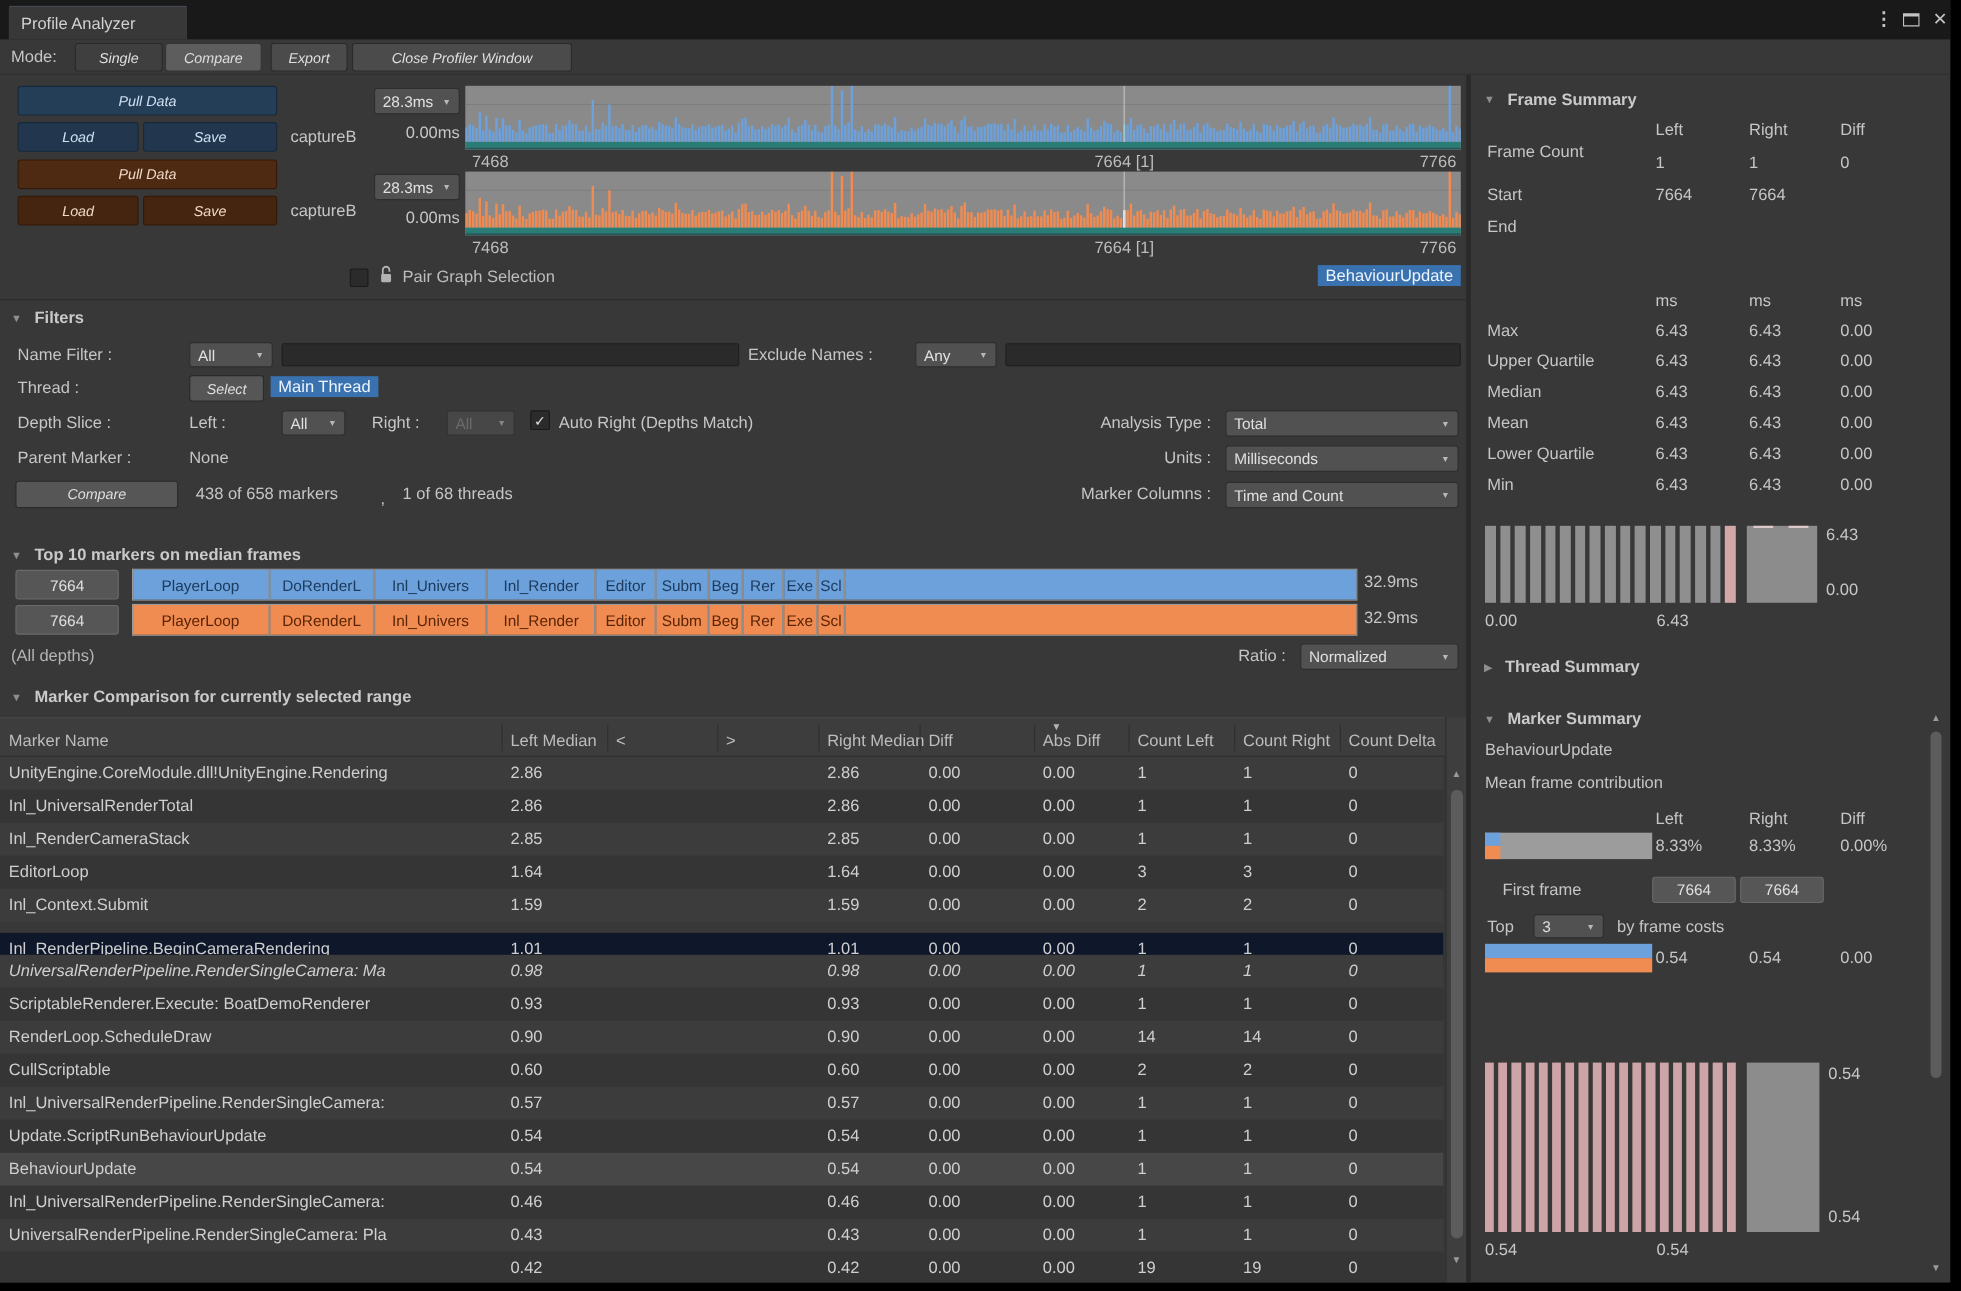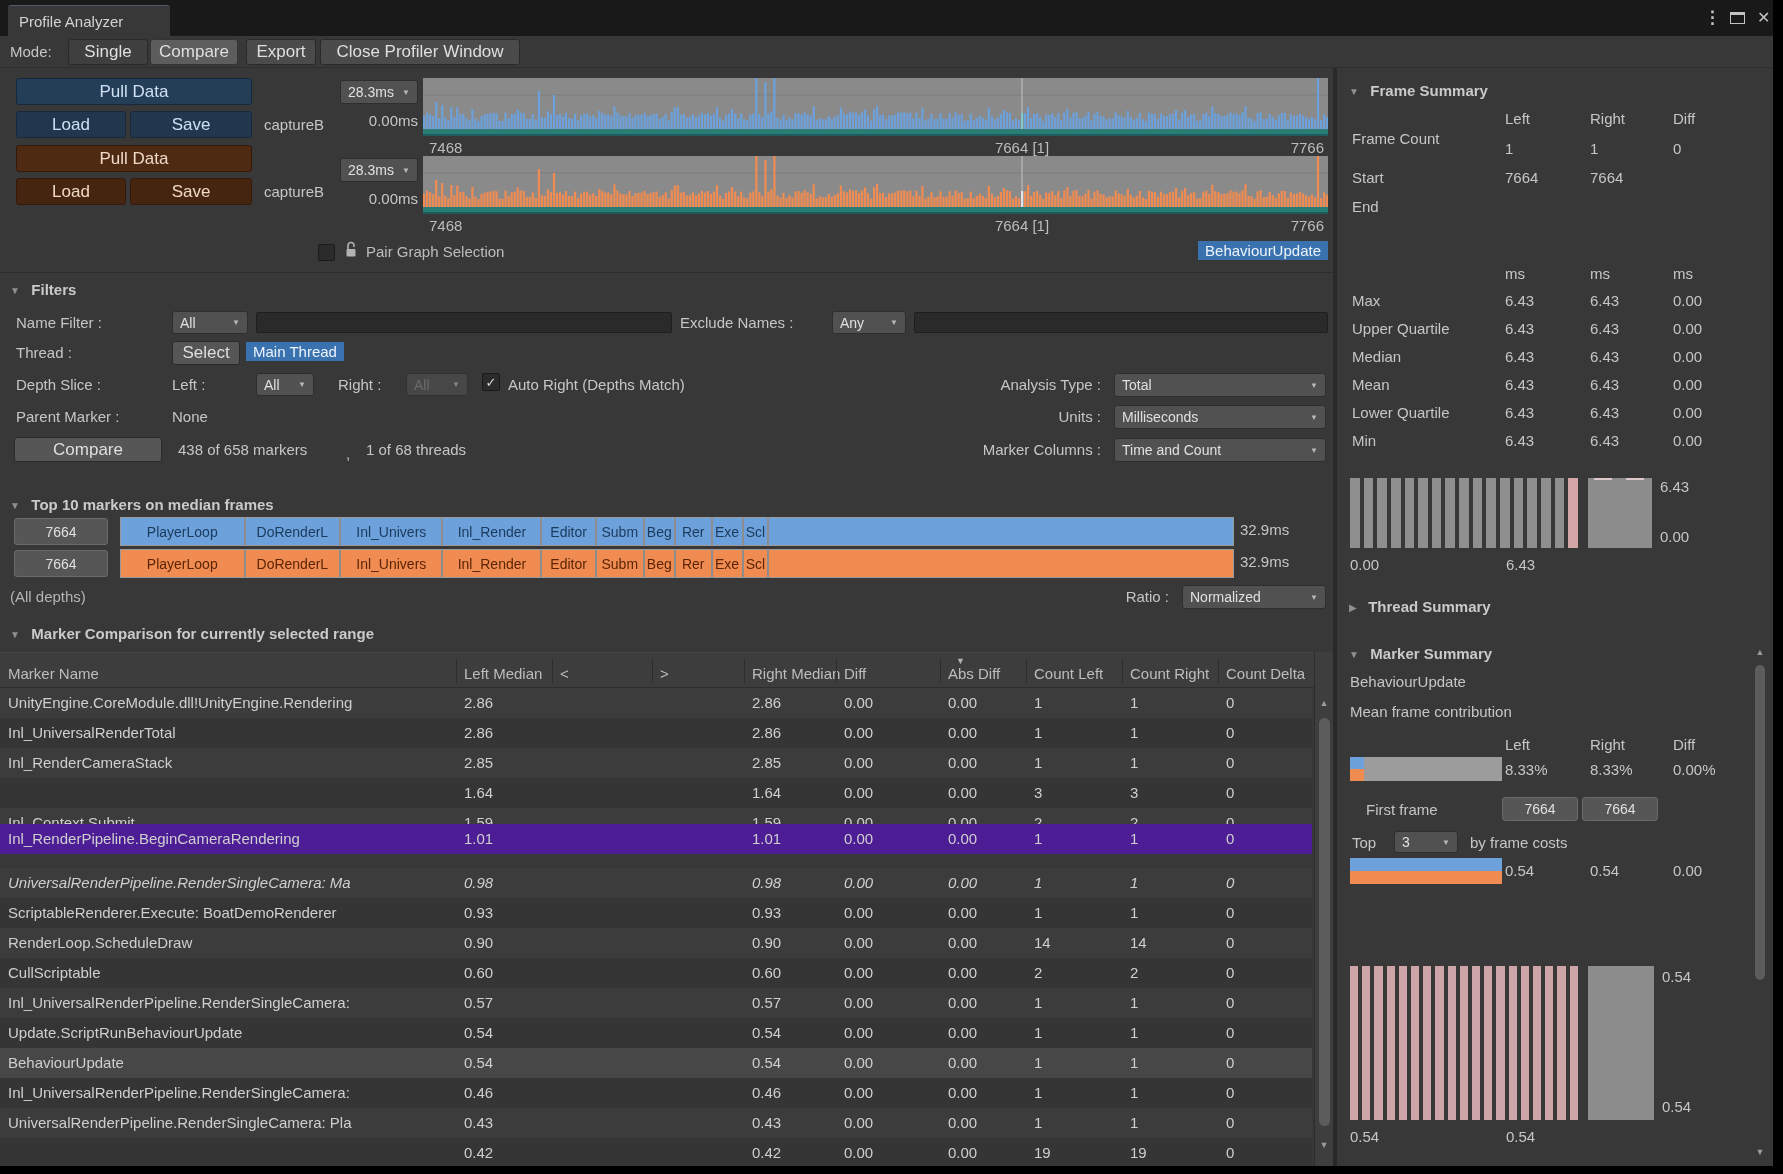--- a/index.html
+++ b/index.html
@@ -4,21 +4,21 @@
 <style>
   html,body{margin:0;padding:0;background:#000;}
   body{width:1783px;height:1174px;position:relative;overflow:hidden;
        font-family:"Liberation Sans", sans-serif;}
   .window{position:absolute;left:0;top:0;width:1773px;height:1166px;background:#383838;overflow:hidden;}
   .abs{position:absolute;box-sizing:border-box;}
   .lbl{color:#c6c6c6;font-size:15px;white-space:nowrap;}
   .hdr{color:#cacaca;font-size:15px;font-weight:bold;white-space:nowrap;}
   .fold{color:#8f8f8f;font-size:10px;margin-right:7px;position:relative;top:-1px;}
   .btn{background:#4b4b4b;border:1px solid #2a2a2a;border-radius:3px;color:#dfdfdf;
-       font-size:17px;display:flex;align-items:center;justify-content:center;white-space:nowrap;}
+       font-size:13px;display:flex;align-items:center;justify-content:center;white-space:nowrap;font-style:italic;}
   .btn.flat{background:#3f3f3f;}
   .btn.active{background:#5d5d5d;border-color:#343434;}
   .dd{background:#515151;border:1px solid #2e2e2e;border-radius:3px;color:#e0e0e0;font-size:14px;
       display:flex;align-items:center;padding:0 7px;white-space:nowrap;overflow:hidden;}
   .dd .arr{color:#b8b8b8;font-size:8px;margin-left:auto;padding-left:6px;}
   .dd.dis{color:#8d8d8d;}
   .input{background:#2a2a2a;border:1px solid #1e1e1e;border-radius:2px;}
   .chipsel{background:#3a72b0;color:#edf4fb;font-size:15px;padding:1px 7px;white-space:nowrap;}
   .check{background:#2b2b2b;border:1px solid #1a1a1a;border-radius:2px;color:#dcdcdc;
          font-size:13px;display:flex;align-items:center;justify-content:center;}
@@ -881,20 +881,21 @@
         <span class="ccell" style="left: 560px; width: 96px;"></span>
         <span class="ccell" style="left: 660px; width: 88px;"></span>
         <span class="ccell" style="left: 752px; width: 88px;">2.85</span>
         <span class="ccell" style="left: 844px; width: 100px;">0.00</span>
         <span class="ccell" style="left: 948px; width: 82px;">0.00</span>
         <span class="ccell" style="left: 1034px; width: 92px;">1</span>
         <span class="ccell" style="left: 1130px; width: 92px;">1</span>
         <span class="ccell" style="left: 1226px; width: 86px;">0</span>
       </div>
       <div class="crow" style="top: 90px; background: rgb(53, 53, 53);">
+        <span class="ccell" style="left: 8px; width: 448px;">EditorLoop</span>
         <span class="ccell" style="left: 464px; width: 92px;">1.64</span>
         <span class="ccell" style="left: 560px; width: 96px;"></span>
         <span class="ccell" style="left: 660px; width: 88px;"></span>
         <span class="ccell" style="left: 752px; width: 88px;">1.64</span>
         <span class="ccell" style="left: 844px; width: 100px;">0.00</span>
         <span class="ccell" style="left: 948px; width: 82px;">0.00</span>
         <span class="ccell" style="left: 1034px; width: 92px;">3</span>
         <span class="ccell" style="left: 1130px; width: 92px;">3</span>
         <span class="ccell" style="left: 1226px; width: 86px;">0</span>
       </div>
@@ -903,21 +904,21 @@
         <span class="ccell" style="left: 464px; width: 92px;">1.59</span>
         <span class="ccell" style="left: 560px; width: 96px;"></span>
         <span class="ccell" style="left: 660px; width: 88px;"></span>
         <span class="ccell" style="left: 752px; width: 88px;">1.59</span>
         <span class="ccell" style="left: 844px; width: 100px;">0.00</span>
         <span class="ccell" style="left: 948px; width: 82px;">0.00</span>
         <span class="ccell" style="left: 1034px; width: 92px;">2</span>
         <span class="ccell" style="left: 1130px; width: 92px;">2</span>
         <span class="ccell" style="left: 1226px; width: 86px;">0</span>
       </div>
-      <div class="crow" style="top: 136px; background: #4c1d95;">
+      <div class="crow" style="top: 160px; background: #0f172a;">
         <span class="ccell" style="left: 8px; width: 448px;">Inl_RenderPipeline.BeginCameraRendering</span>
         <span class="ccell" style="left: 464px; width: 92px;">1.01</span>
         <span class="ccell" style="left: 560px; width: 96px;"></span>
         <span class="ccell" style="left: 660px; width: 88px;"></span>
         <span class="ccell" style="left: 752px; width: 88px;">1.01</span>
         <span class="ccell" style="left: 844px; width: 100px;">0.00</span>
         <span class="ccell" style="left: 948px; width: 82px;">0.00</span>
         <span class="ccell" style="left: 1034px; width: 92px;">1</span>
         <span class="ccell" style="left: 1130px; width: 92px;">1</span>
         <span class="ccell" style="left: 1226px; width: 86px;">0</span>

